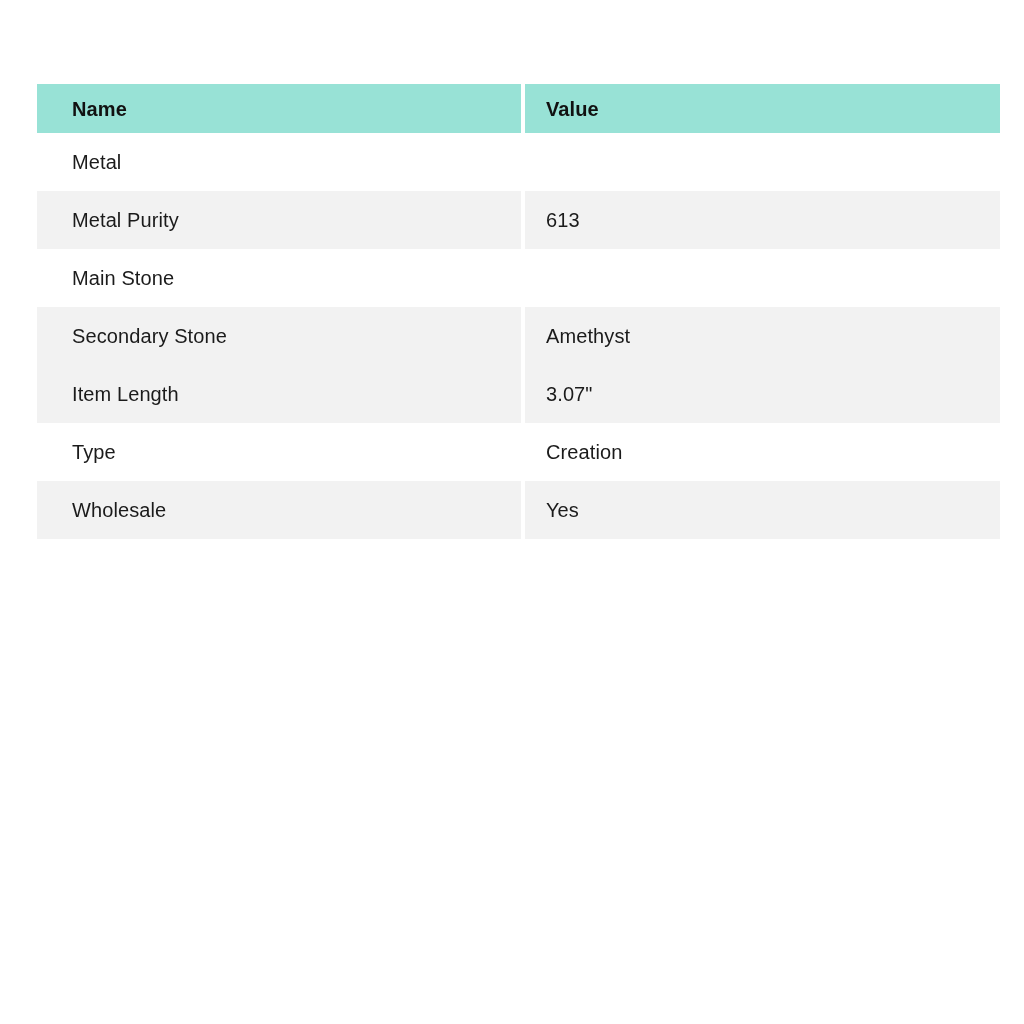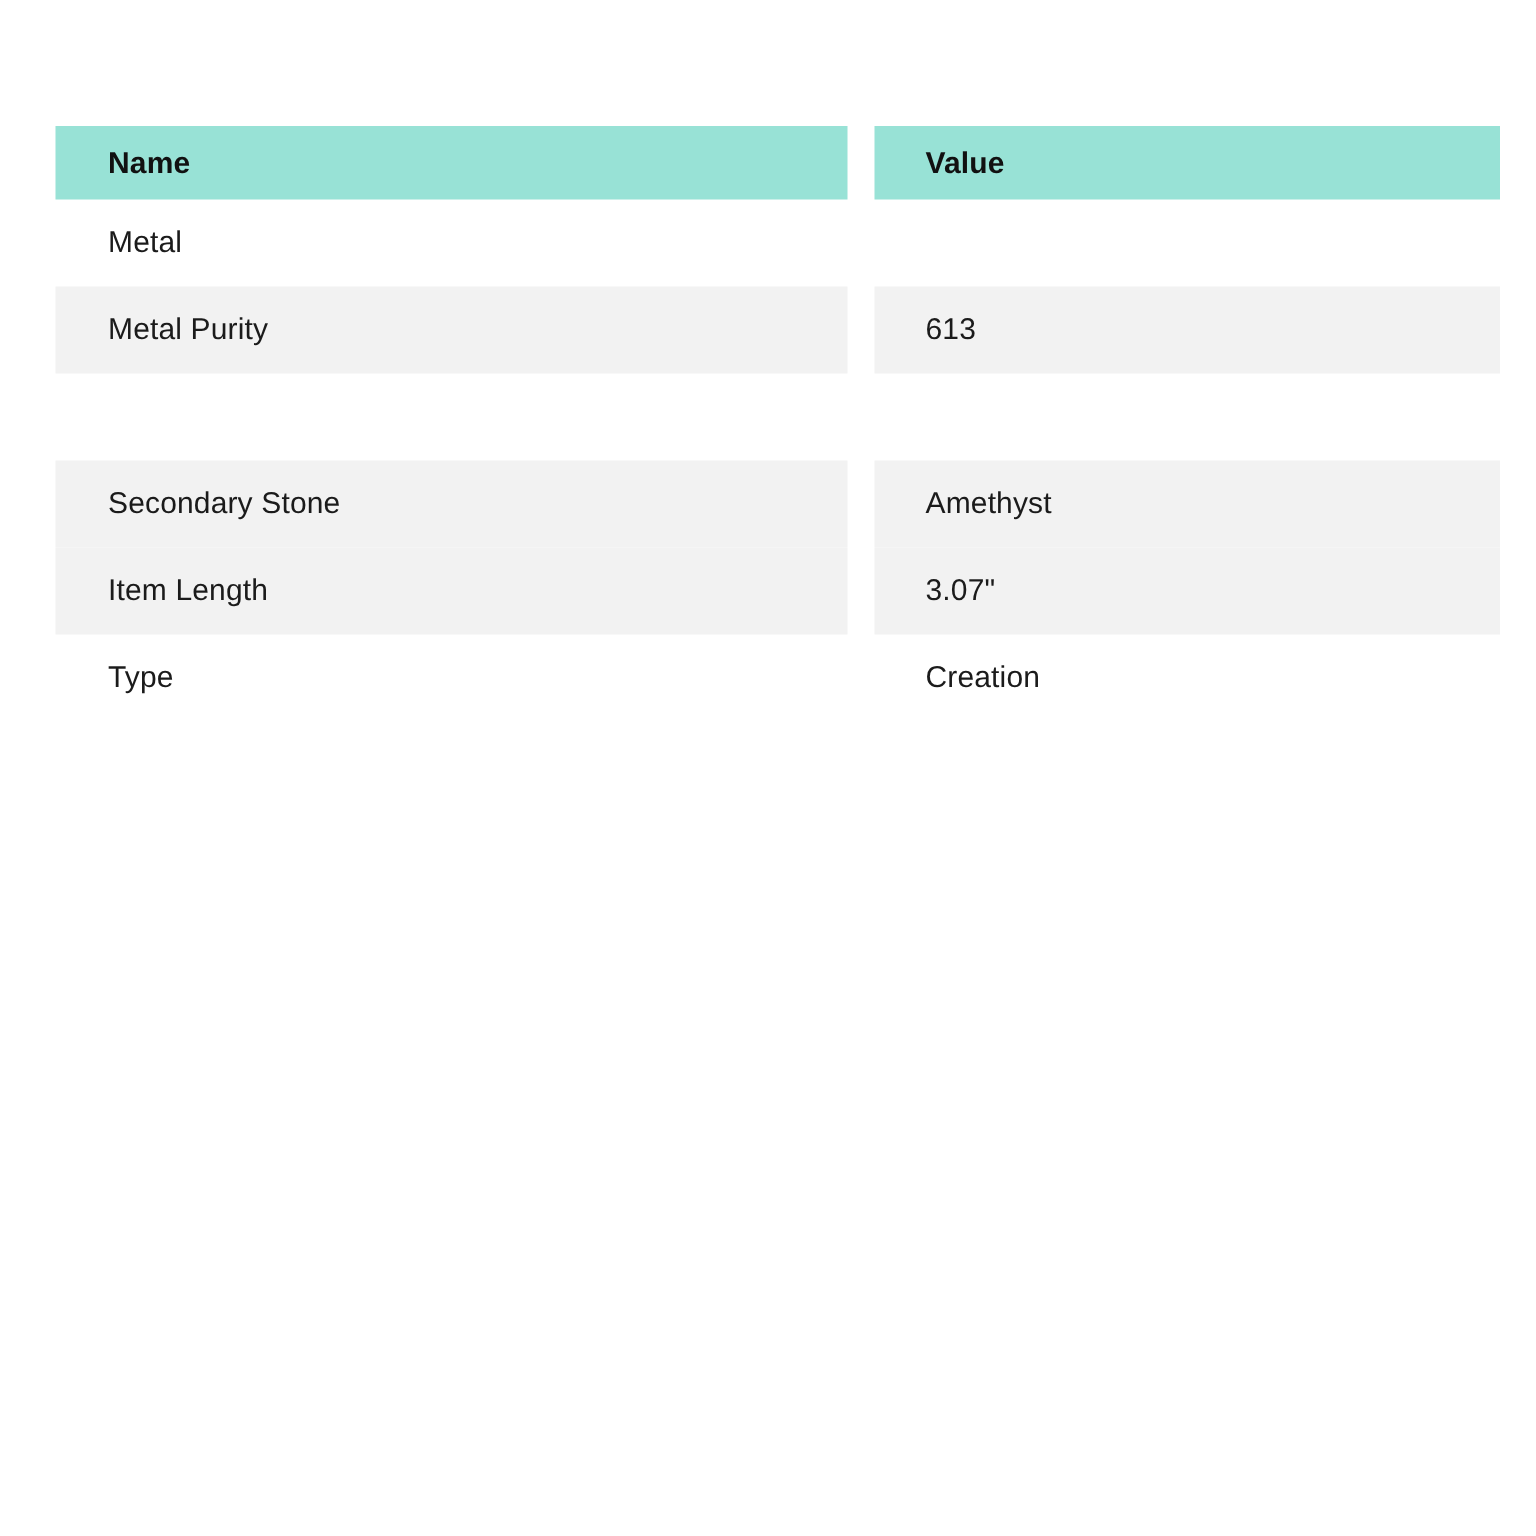--- a/index.html
+++ b/index.html
@@ -36,27 +36,27 @@
     height: 49px;
   }
   .cell {
     display: flex;
     align-items: center;
     font-size: 20px;
     line-height: 1.2;
     letter-spacing: 0.1px;
   }
   .cell.name-col {
-    width: 528px;
+    width: 484px;
     padding-left: 35px;
   }
   .cell.value-col {
     flex: 1;
-    margin-left: 18px; 
-    padding-left: 34px;
+    margin-left: 4px; 
+    padding-left: 21px;
   }
   .row.header .cell {
     background: var(--header-bg);
     font-weight: 700;
     color: #111111;
   }
   .row.striped .cell {
     background: var(--stripe-bg);
   }
   .row.plain .cell {
@@ -75,32 +75,37 @@
   <div class="row plain">
     <div class="cell name-col">Metal</div>
   </div>
 
   <div class="row striped">
     <div class="cell name-col">Metal Purity</div>
     <div class="cell value-col">613</div>
   </div>
 
   <div class="row plain">
+    <div class="cell name-col">Main Stone</div>
   </div>
 
   <div class="row striped">
     <div class="cell name-col">Secondary Stone</div>
     <div class="cell value-col">Amethyst</div>
   </div>
 
 
   <div class="row striped">
     <div class="cell name-col">Item Length</div>
     <div class="cell value-col">3.07"</div>
   </div>
 
   <div class="row plain">
     <div class="cell name-col">Type</div>
     <div class="cell value-col">Creation</div>
   </div>
 
+  <div class="row striped">
+    <div class="cell name-col">Wholesale</div>
+    <div class="cell value-col">Yes</div>
+  </div>
 </div>
 </div>
 
 </body></html>

